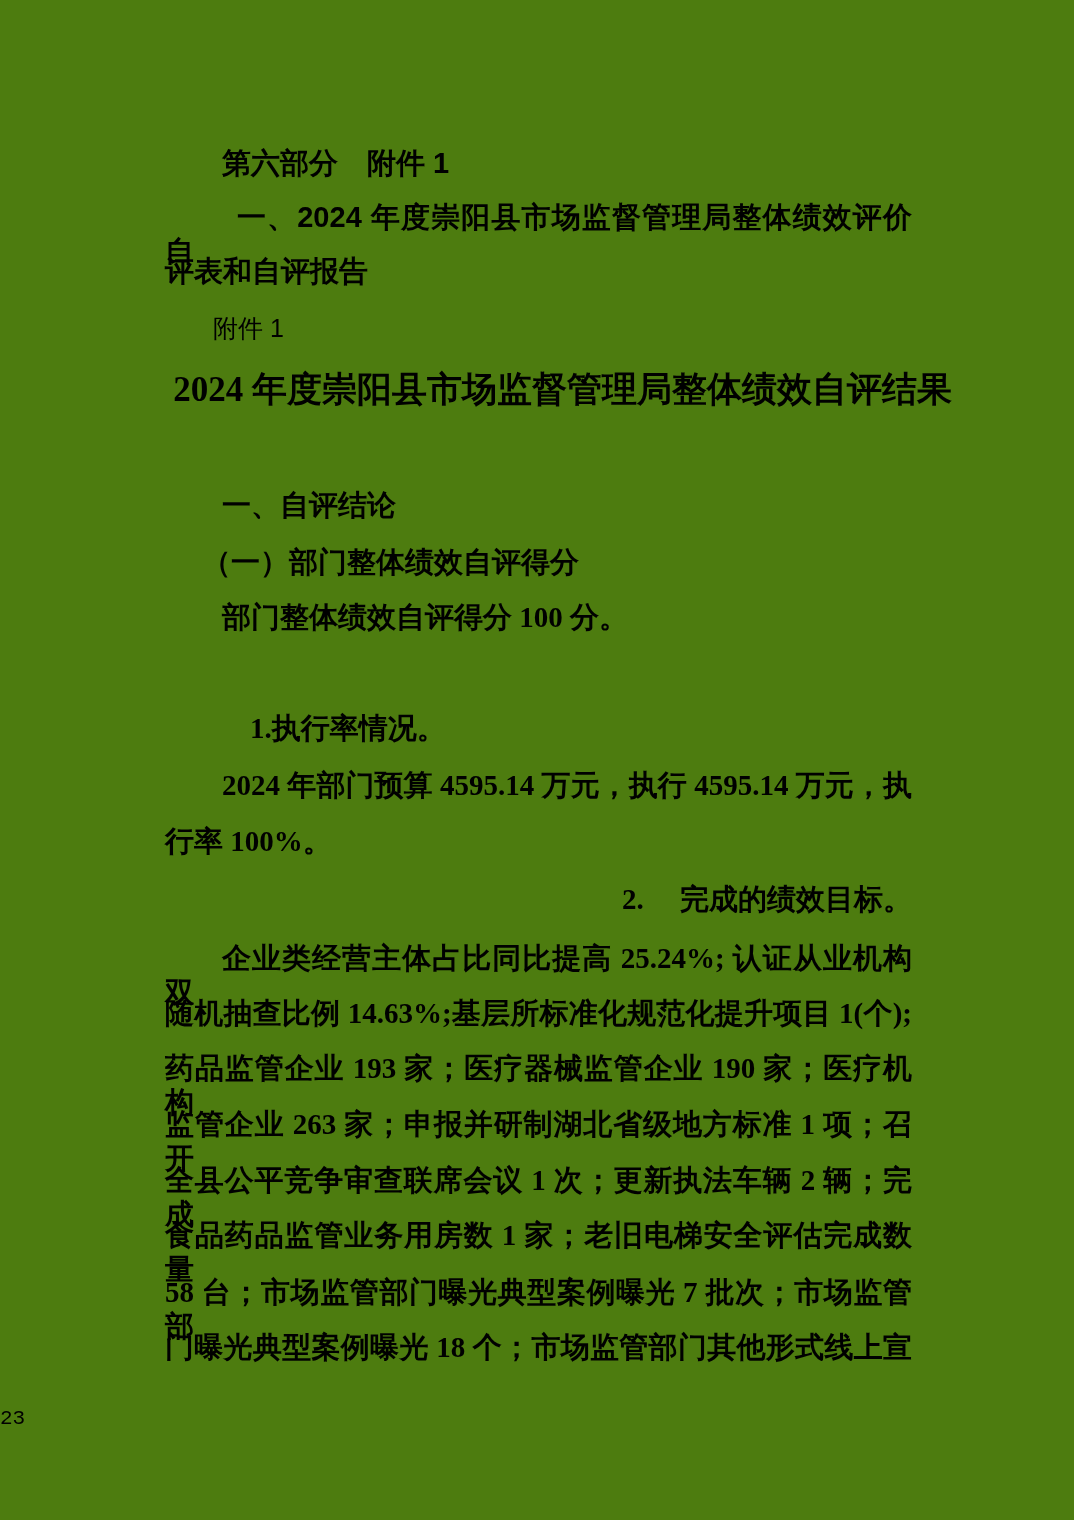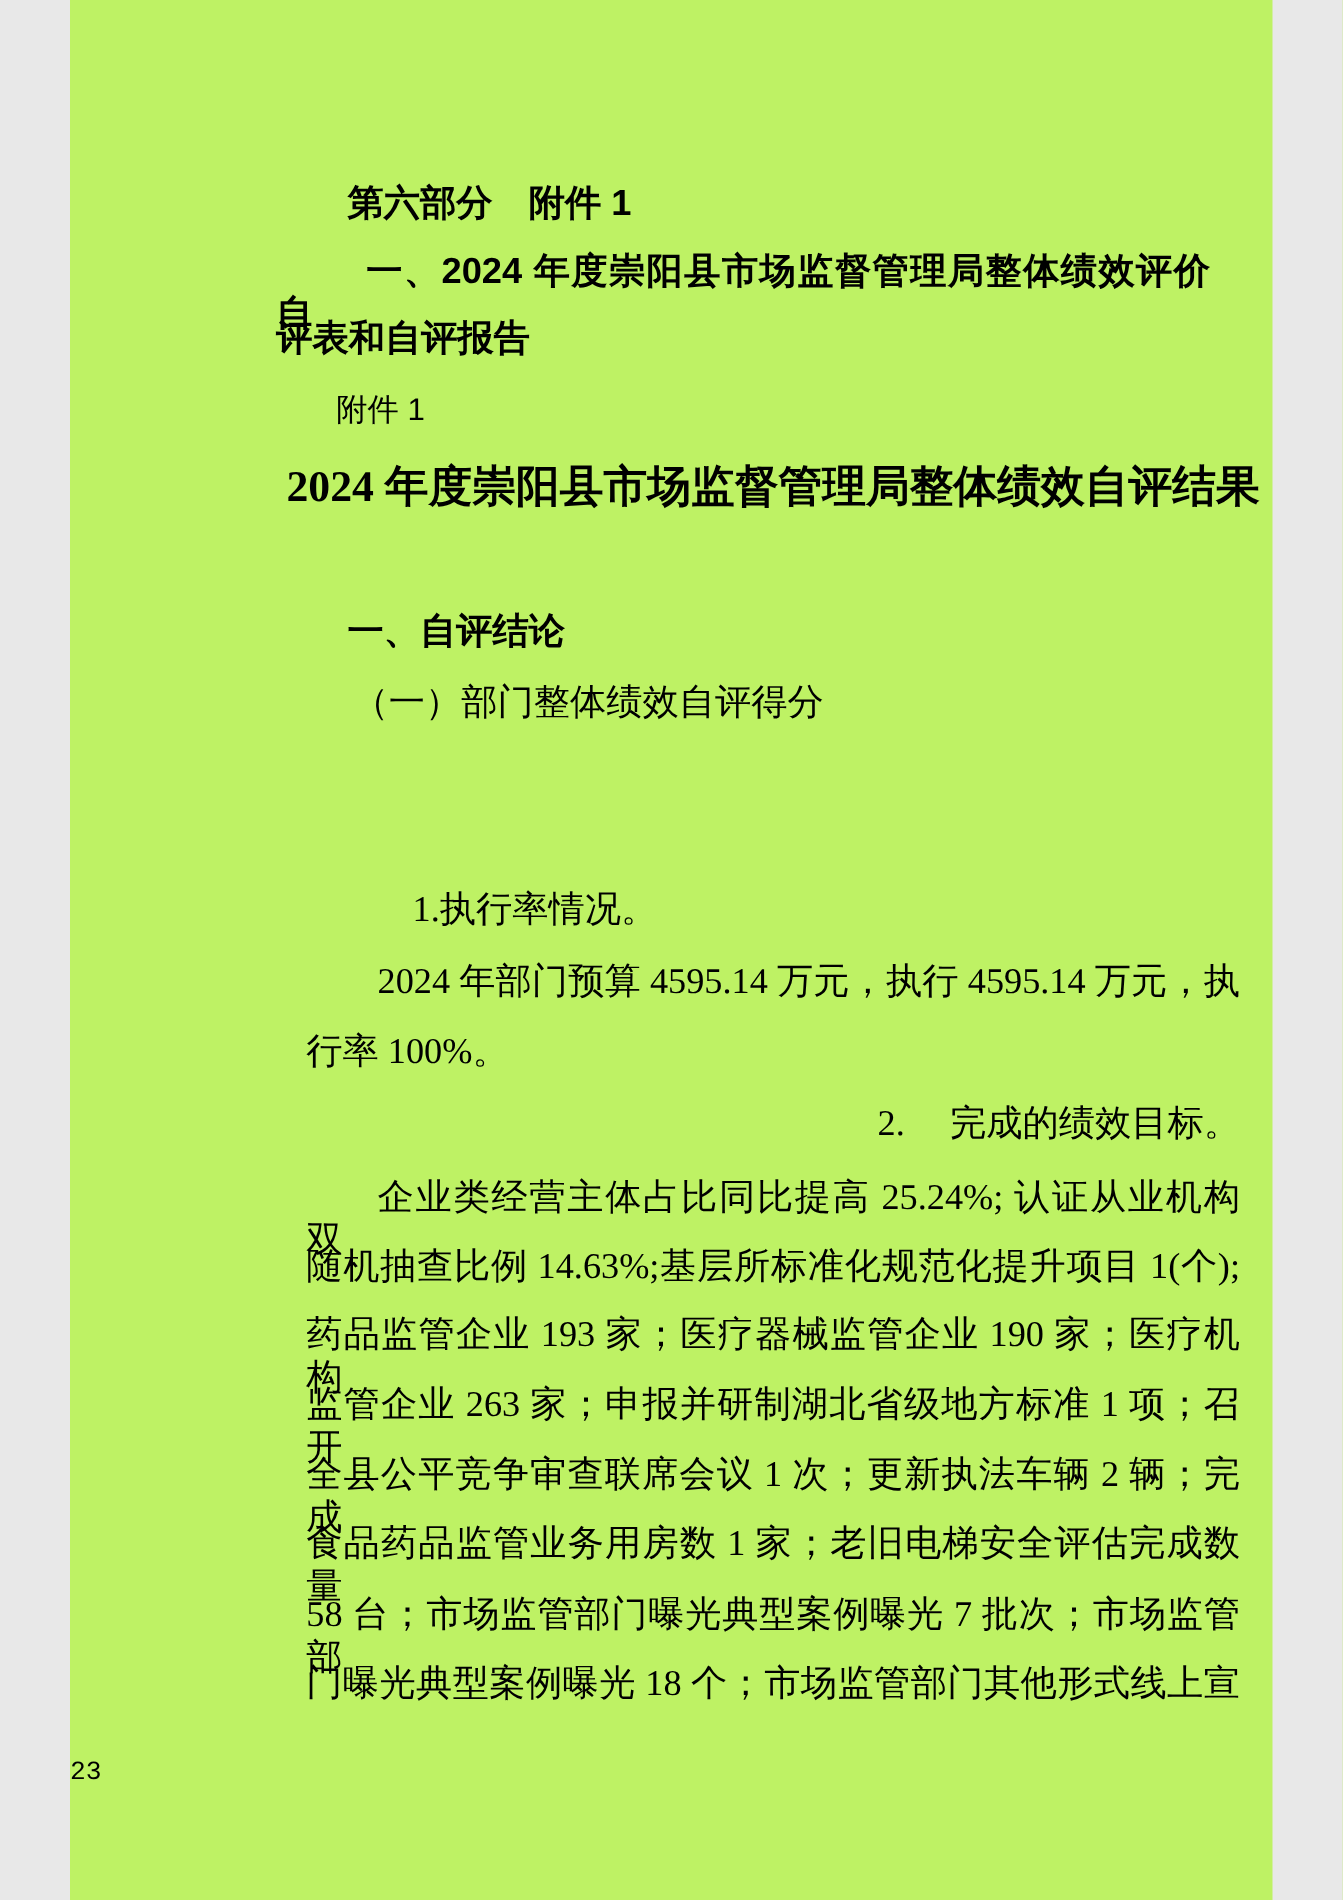--- a/index.html
+++ b/index.html
@@ -2,23 +2,23 @@
 <html lang="zh"><head>
 <meta charset="utf-8">
 <style>
   html, body {
     margin: 0;
     padding: 0;
     background: #e8e8e8;
   }
   .page {
     position: relative;
-    width: 962px;
+    width: 1074px;
     height: 1520px;
-    background: #bef264;
+    background: #4d7c0f;
     margin: 0 auto;
     overflow: hidden;
     color: #000000;
   }
   .line {
     position: absolute;
     left: 165px;
     width: 747px;
     font-size: 29px;
     line-height: 34px;
@@ -28,22 +28,21 @@
   .sans-b {
     font-family: "Liberation Sans", sans-serif;
     font-weight: bold;
   }
   .sans {
     font-family: "Liberation Sans", sans-serif;
     font-weight: normal;
   }
   .kai {
     font-family: "Liberation Serif", serif;
-    font-weight: normal;
-    margin-left: 24px;
+    font-weight: bold;
   }
   .title-serif {
     font-family: "Liberation Serif", serif;
     font-weight: bold;
   }
   .just {
     text-align: justify;
     text-align-last: justify;
     text-justify: inter-character;
   }
@@ -76,20 +75,21 @@
   <div class="line sans-b" style="top:254px;">评表和自评报告</div>
 
   <div class="line sans small" style="top:311px;margin-left:48px;">附件 1</div>
 
   <div class="line title-serif title-size center" style="top:373px;">2024 年度崇阳县市场监督管理局整体绩效自评结果</div>
 
   <div class="line sans-b indent-2" style="top:488px;">一、自评结论</div>
 
   <div class="line kai indent-sub" style="top:545px;">（一）部门整体绩效自评得分</div>
 
+  <div class="line kai indent-2" style="top:600px;">部门整体绩效自评得分 100 分。</div>
 
 
   <div class="line kai indent-num1" style="top:711px;">1.执行率情况。</div>
 
   <div class="line kai indent-2 just" style="top:768px;">2024 年部门预算 4595.14 万元，执行 4595.14 万元，执</div>
 
   <div class="line kai" style="top:824px;">行率 100%。</div>
 
   <div class="line kai indent-num2" style="top:882px;">2.　 完成的绩效目标。</div>
 

